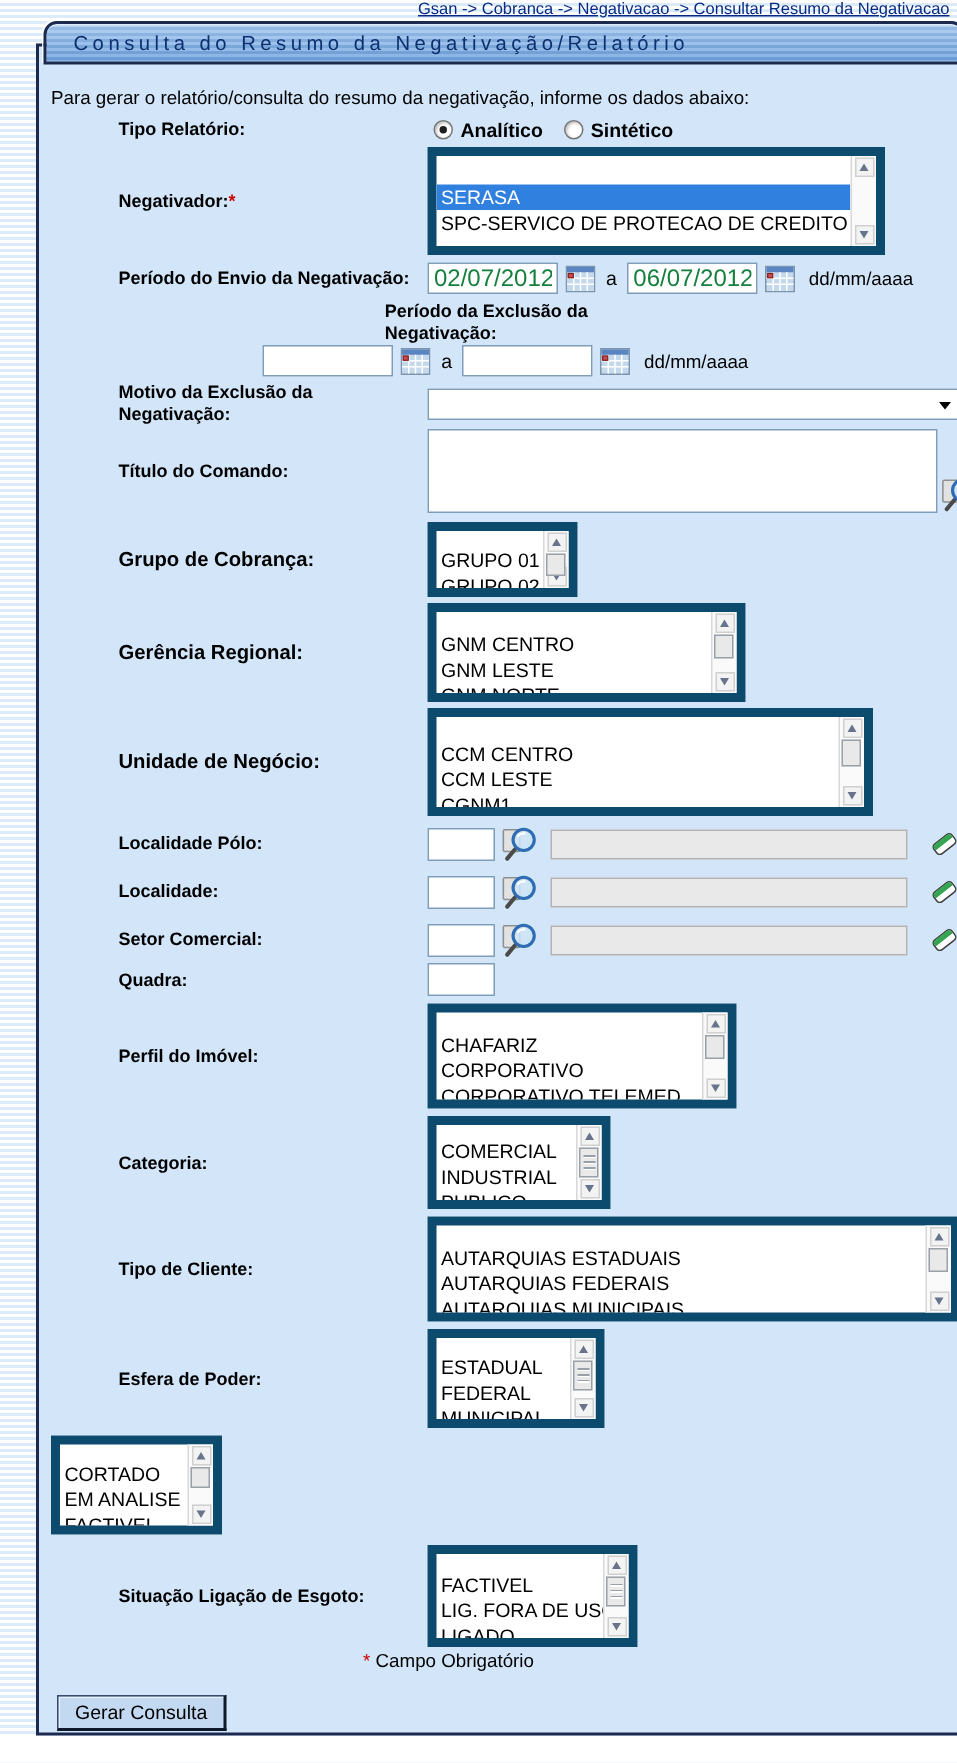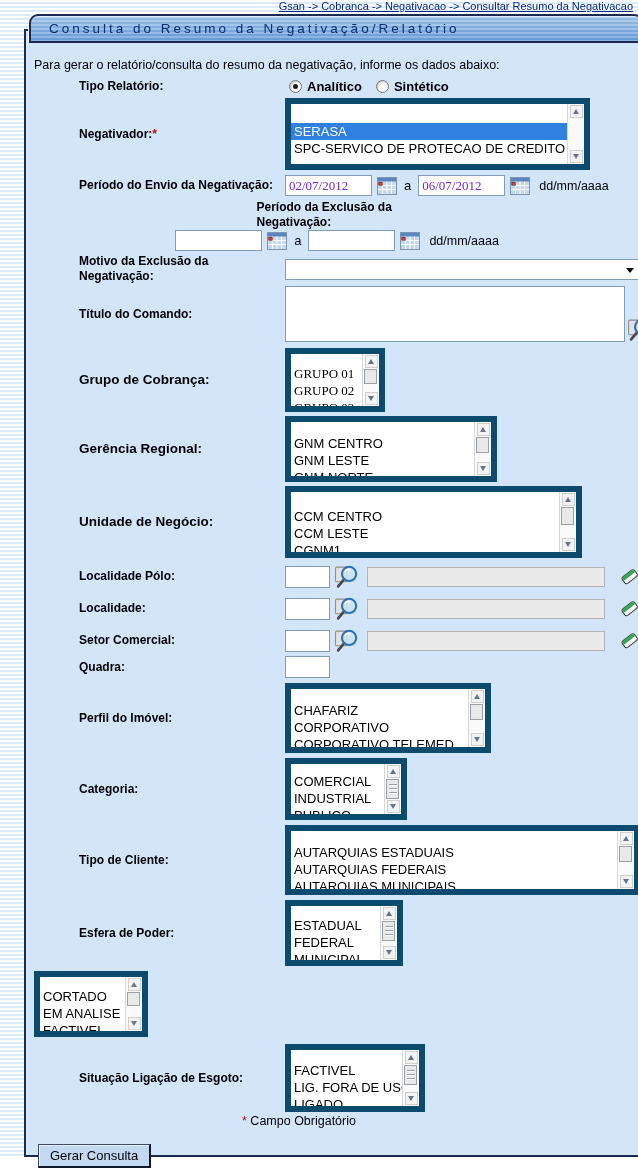--- a/index.html
+++ b/index.html
@@ -45,22 +45,22 @@
   .tri-up { width:0; height:0; border-left:3.5px solid transparent; border-right:3.5px solid transparent;
     border-bottom:5px solid #67748c; }
   .tri-down { width:0; height:0; border-left:3.5px solid transparent; border-right:3.5px solid transparent;
     border-top:5px solid #67748c; }
   .sb-mid { flex:1; position:relative; }
   .sb-thumb { position:absolute; top:1px; left:0px; width:13px; background:#e9e9e9;
     border:1px solid #9aa0a8; display:flex; align-items:center; justify-content:center; }
   .ridges { width:8px; height:11px;
     background:repeating-linear-gradient(180deg,#98a0aa 0 1px,#ffffff 1px 2px,transparent 2px 4px); }
   
-  .txt { height:21px; border:1px solid #7f9db9; background:#fff; font-family:Liberation Serif, serif;
-    font-size:13px; padding:1px 3px; color:#6d28d9; }
+  .txt { height:21px; border:1px solid #7f9db9; background:#fff; font-family:Liberation Sans, sans-serif;
+    font-size:16px; padding:1px 3px; color:#15803d; }
   .date { width:87px; }
   .small-in { width:45px; height:22px; }
   .dates { display:flex; align-items:center; gap:5px; }
   .sep { font-size:13px; margin:0 2px; }
   .hint { font-size:12.5px; margin-left:4px; }
   .cal { width:20px; height:18px; flex:none; cursor:pointer; }
   
   .selbox { width:360px; height:21px; border:1px solid #7f9db9; background:#fff; position:relative;
     font-size:13px; line-height:19px; padding-left:3px; }
   .sel-arrow { position:absolute; right:5px; top:8px; width:0; height:0;
@@ -218,21 +218,21 @@
                 <rect x="3" y="7" width="16" height="8.5" rx="2.6" fill="#ffffff" stroke="#3a3a3a"></rect>
                 <path d="M3.4 11 h15.2 v-1.4 a2.4 2.4 0 0 0 -2.4 -2.2 h-10.4 a2.4 2.4 0 0 0 -2.4 2.2 z" fill="#35a554"></path>
               </g>
             </svg>
         </div>
       </div>
 
       
       <div class="row" style="margin-bottom:4px;">
         <div class="lbl big">Grupo de Cobrança:</div>
-        <div class="listbox" style="width:100px;height:64px;font-family:Liberation Serif, serif;">
+        <div class="listbox" style="width:100px;height:50px;">
           <div class="lb-items" style="padding-top:11px;">
             <div class="lb-item">GRUPO 01</div>
             <div class="lb-item">GRUPO 02</div>
             <div class="lb-item">GRUPO 03</div>
           </div>
           <div class="sb">
             <div class="sb-btn">
                 <span class="tri-up"></span>
               </div>
             <div class="sb-mid">

